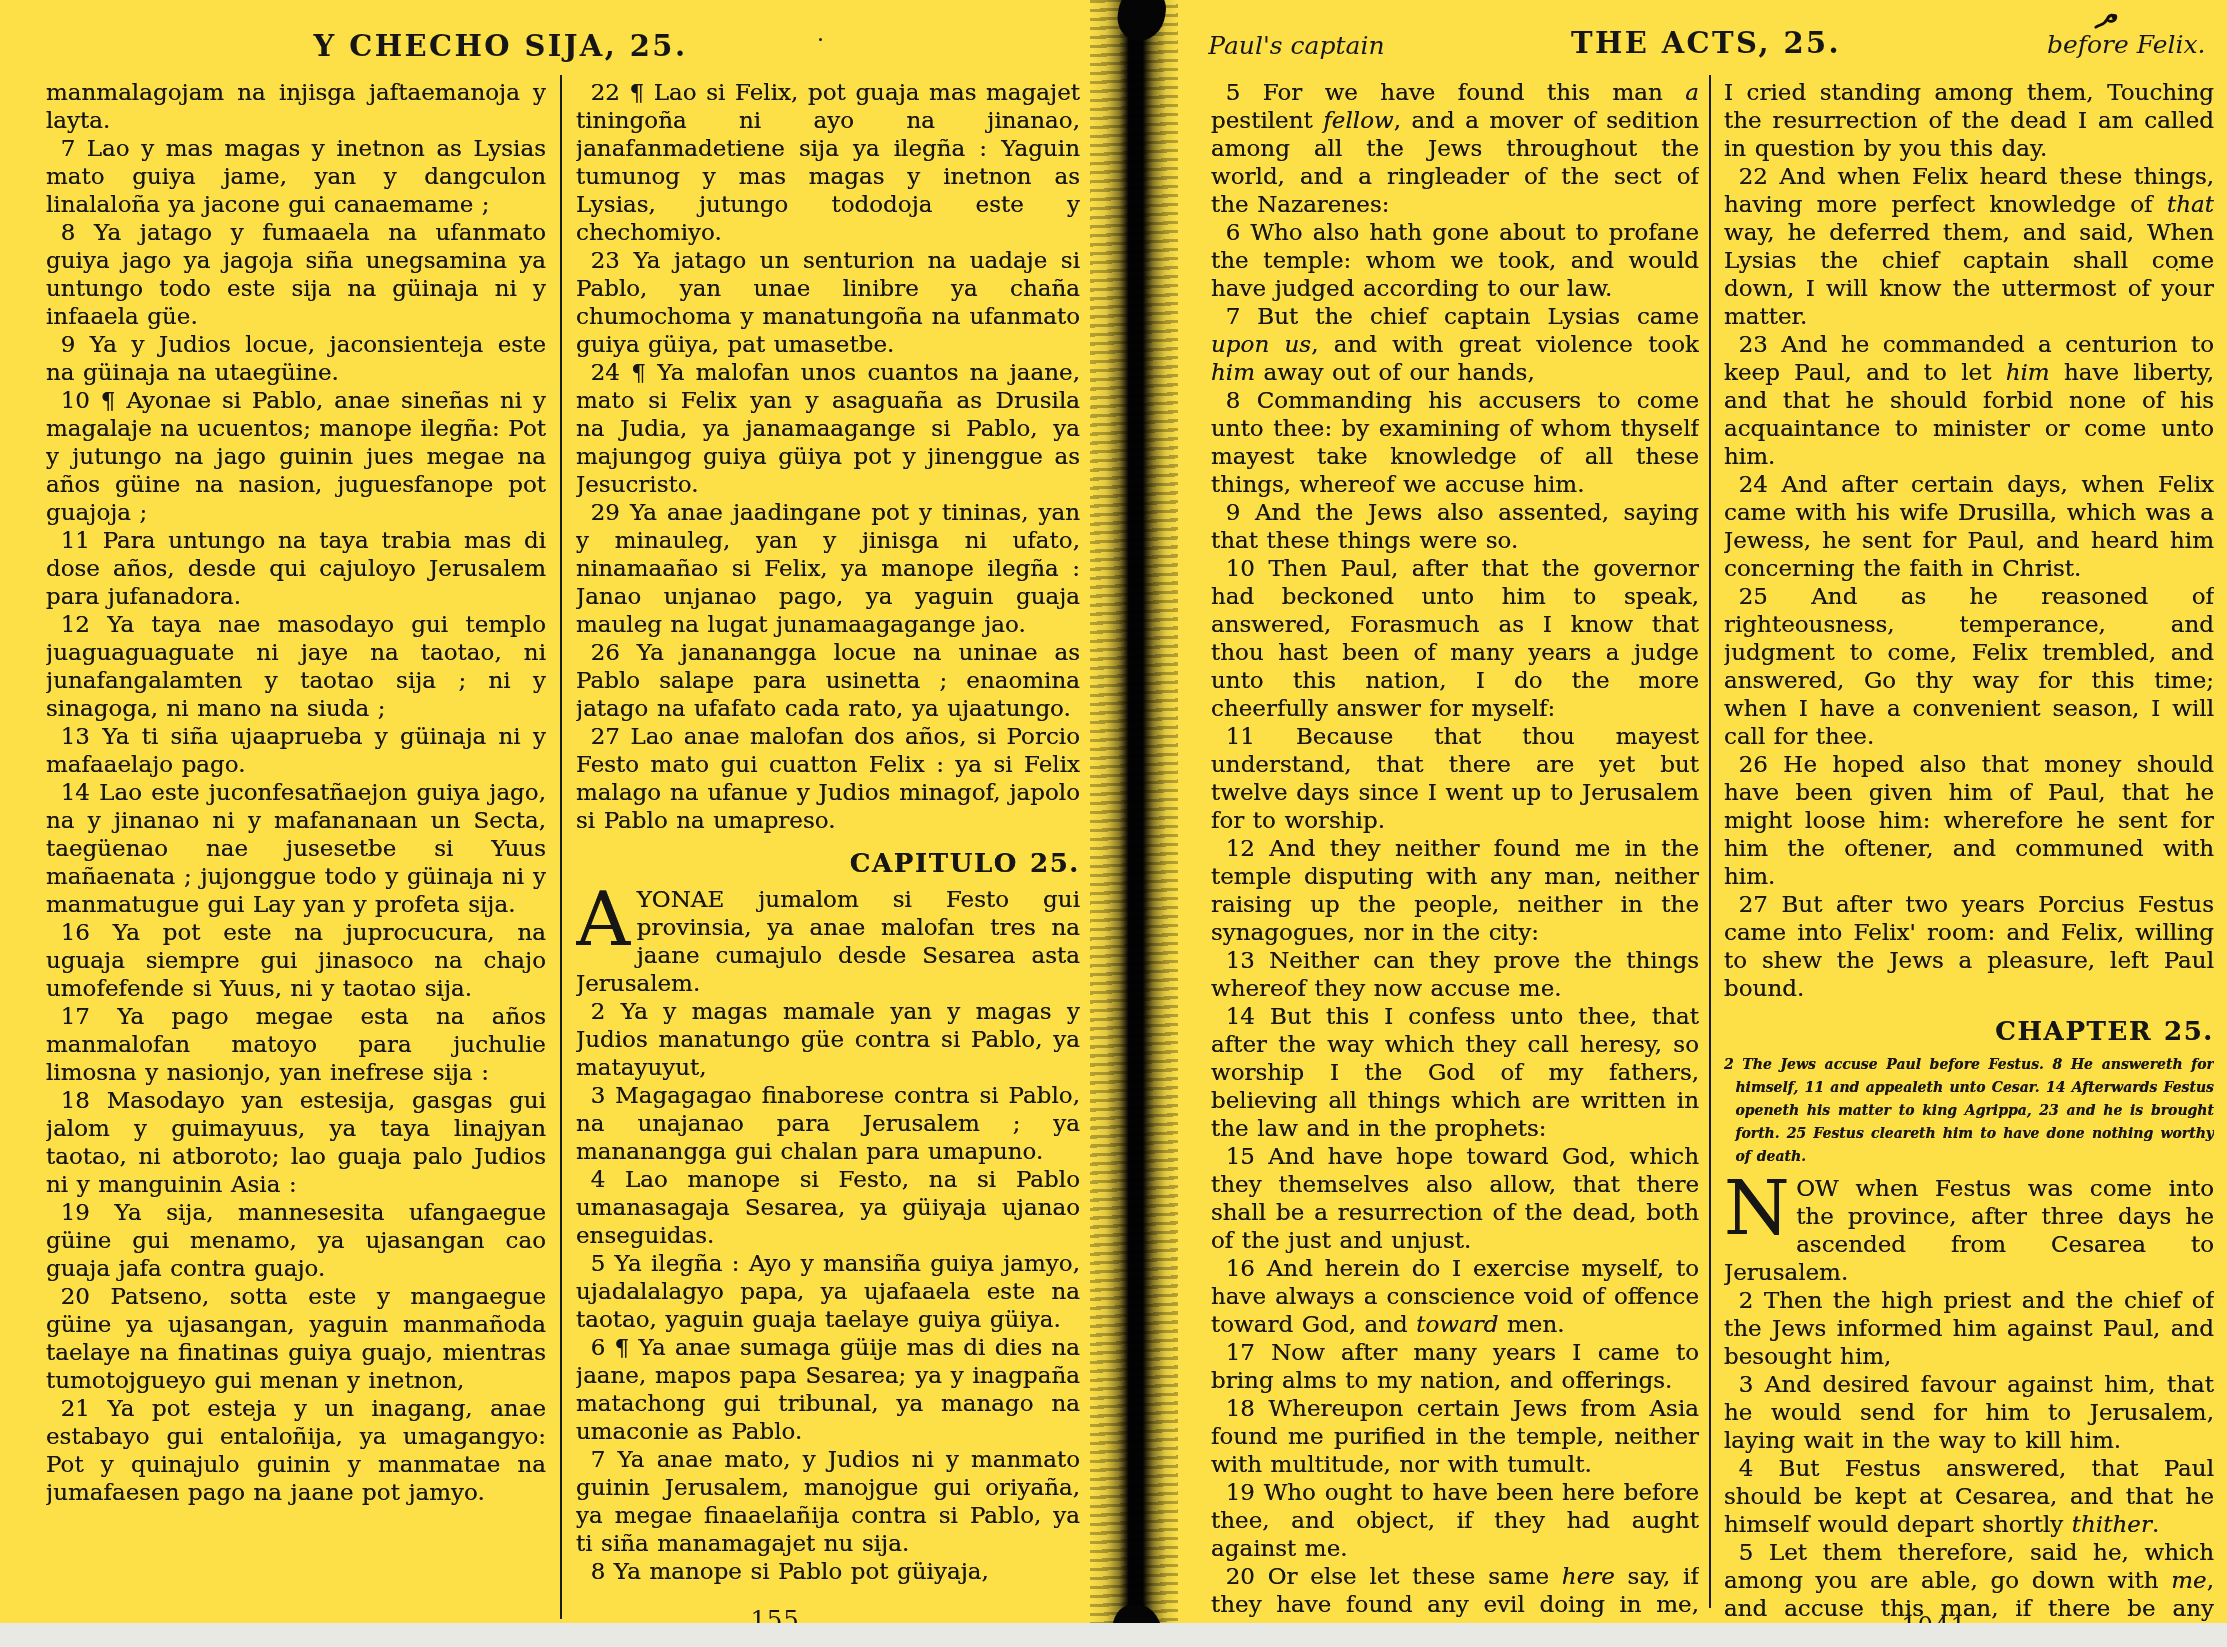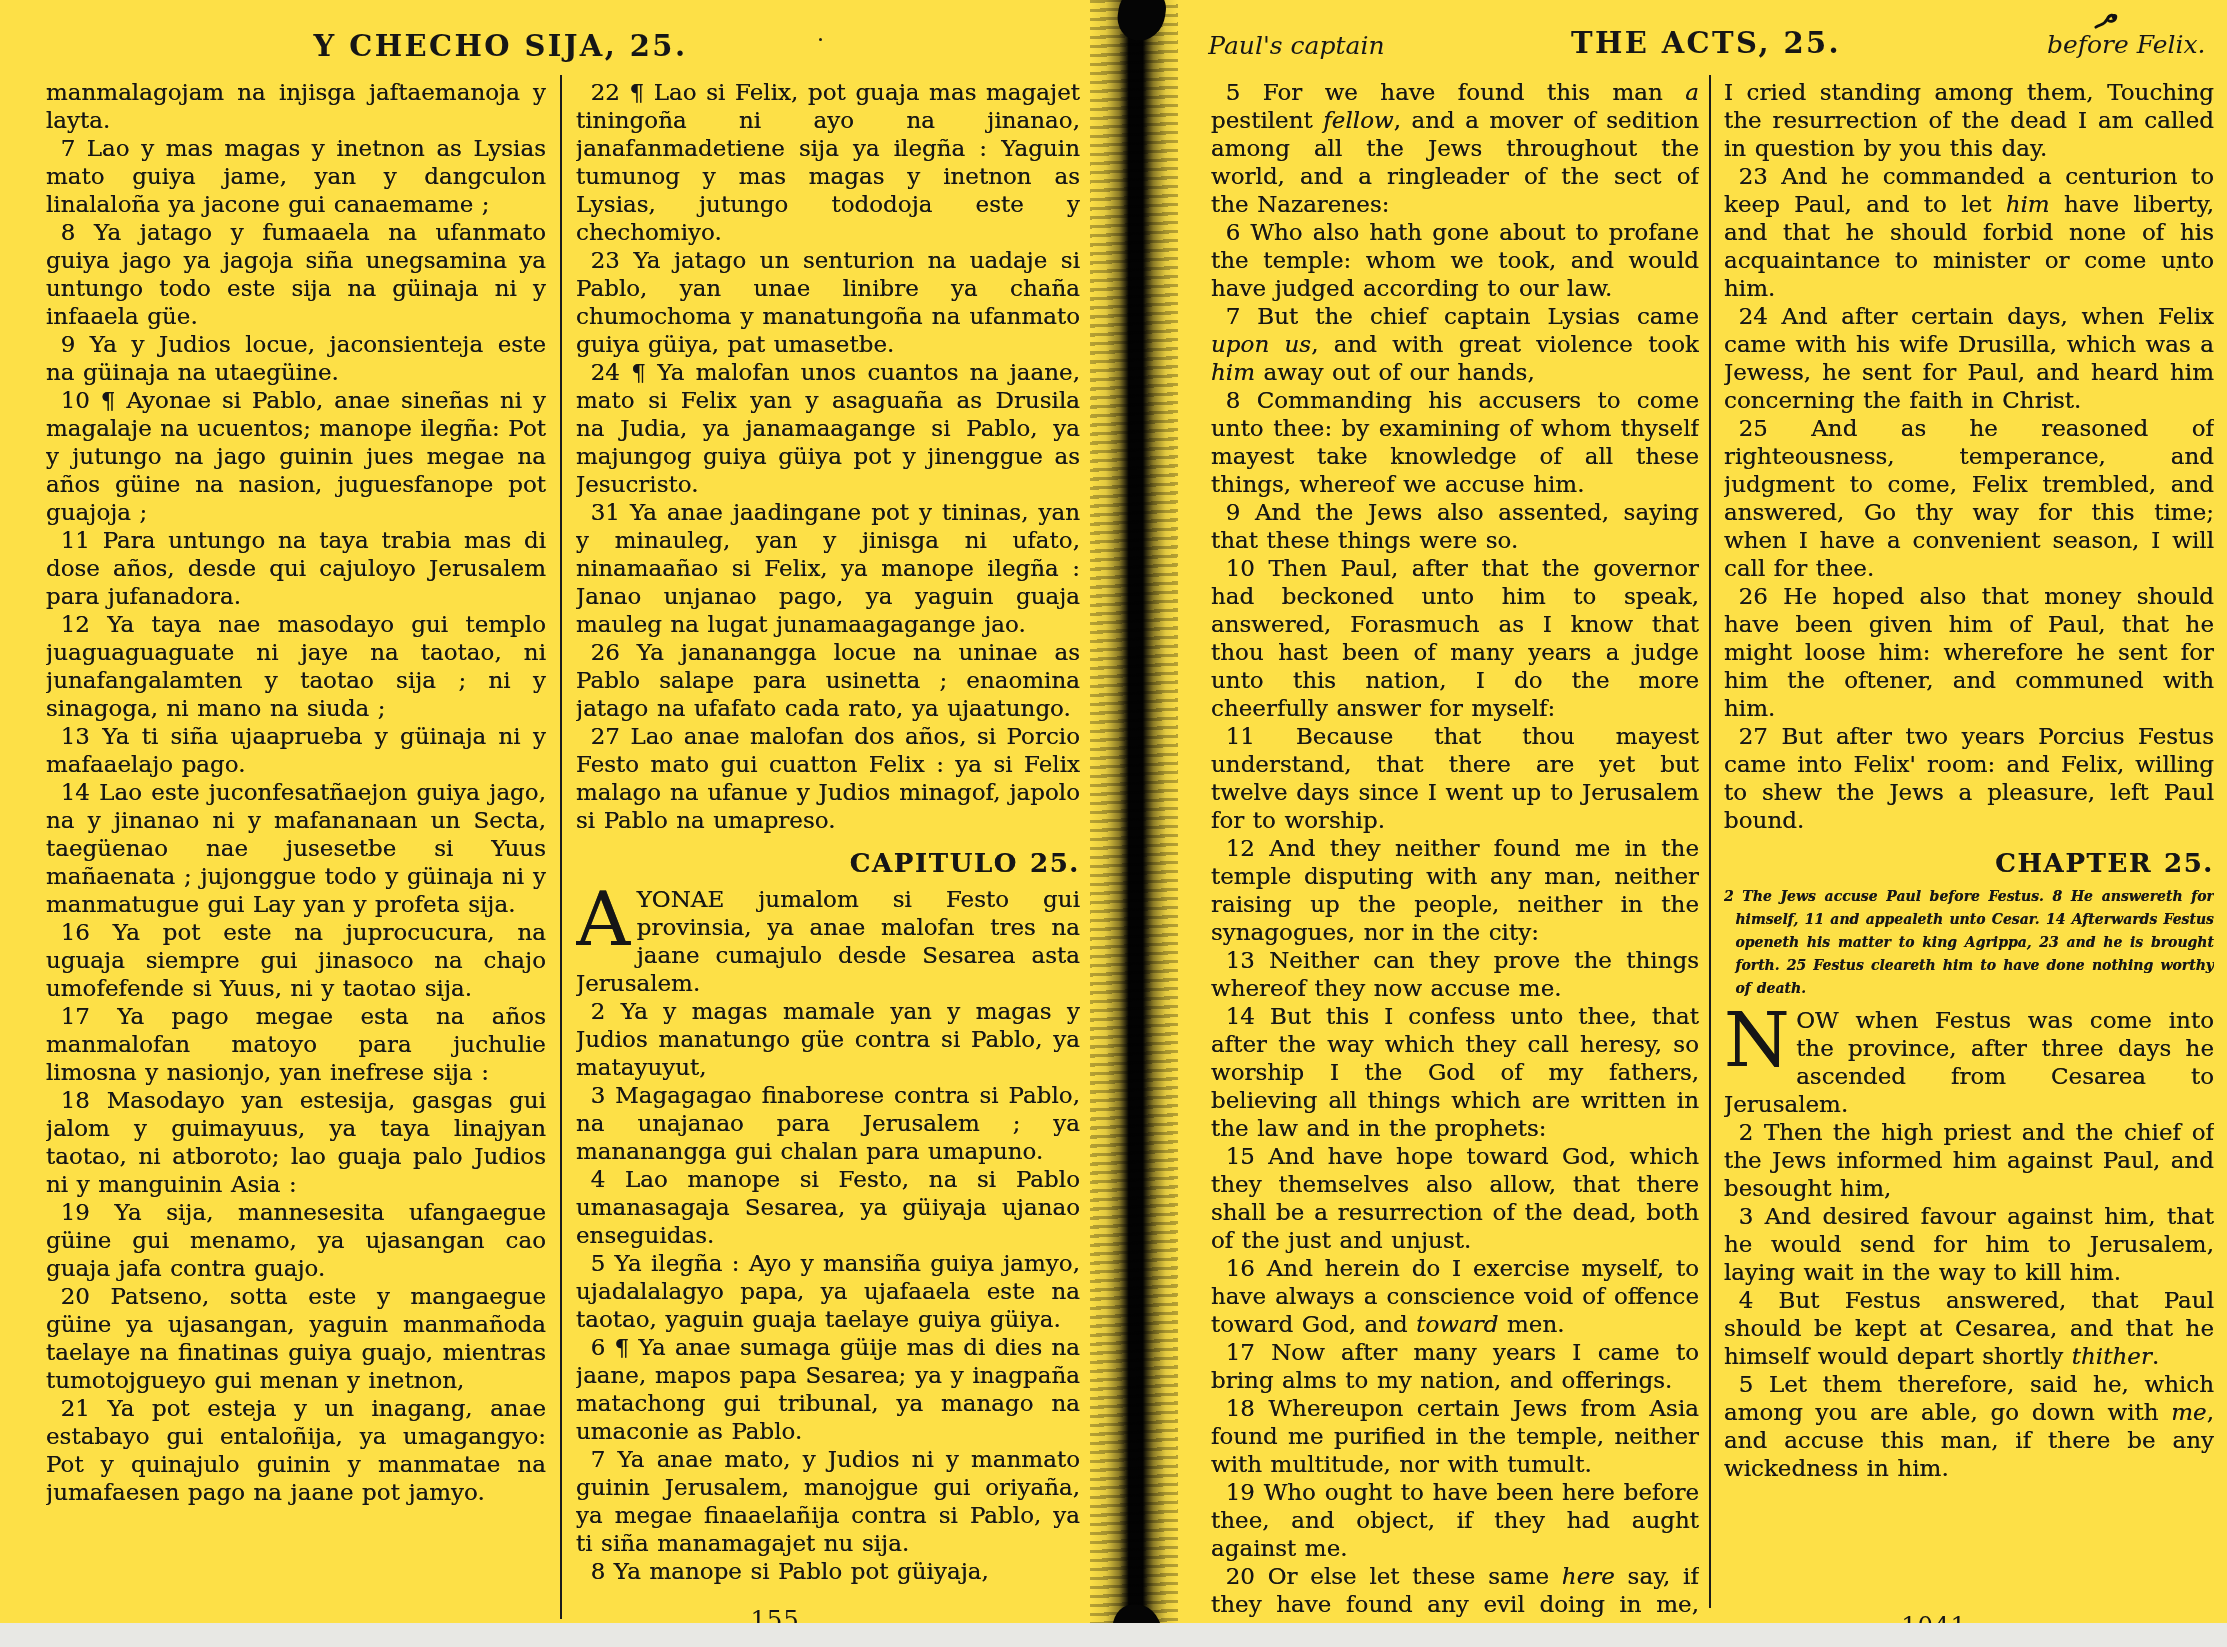--- a/index.html
+++ b/index.html
@@ -102,21 +102,21 @@
     <p>20 Patseno, sotta este y mangaegue güine ya ujasangan, yaguin manmañoda taelaye na finatinas guiya guajo, mientras tumotojgueyo gui menan y inetnon,</p>
     <p>21 Ya pot esteja y un inagang, anae estabayo gui entaloñija, ya umagangyo: Pot y quinajulo guinin y manmatae na jumafaesen pago na jaane pot jamyo.</p>
   </div>
 
   <div class="column-rule" id="rule-left"></div>
 
   <div class="col" id="lc2">
     <p>22 ¶ Lao si Felix, pot guaja mas magajet tiningoña ni ayo na jinanao, janafanmadetiene sija ya ilegña : Yaguin tumunog y mas magas y inetnon as Lysias, jutungo tododoja este y chechomiyo.</p>
     <p>23 Ya jatago un senturion na uadaje si Pablo, yan unae linibre ya chaña chumochoma y manatungoña na ufanmato guiya güiya, pat umasetbe.</p>
     <p>24 ¶ Ya malofan unos cuantos na jaane, mato si Felix yan y asaguaña as Drusila na Judia, ya janamaagange si Pablo, ya majungog guiya güiya pot y jinenggue as Jesucristo.</p>
-    <p>31 Ya anae jaadingane pot y tininas, yan y minauleg, yan y jinisga ni ufato, ninamaañao si Felix, ya manope ilegña : Janao unjanao pago, ya yaguin guaja mauleg na lugat junamaagagange jao.</p>
+    <p>29 Ya anae jaadingane pot y tininas, yan y minauleg, yan y jinisga ni ufato, ninamaañao si Felix, ya manope ilegña : Janao unjanao pago, ya yaguin guaja mauleg na lugat junamaagagange jao.</p>
     <p>26 Ya jananangga locue na uninae as Pablo salape para usinetta ; enaomina jatago na ufafato cada rato, ya ujaatungo.</p>
     <p>27 Lao anae malofan dos años, si Porcio Festo mato gui cuatton Felix : ya si Felix malago na ufanue y Judios minagof, japolo si Pablo na umapreso.</p>
     <p class="chapter-heading">CAPITULO 25.</p>
     <p class="dropcap-para"><span class="dropcap">A</span><span>YONAE jumalom si Festo gui provinsia, ya anae malofan tres na jaane cumajulo desde Sesarea asta Jerusalem.</span></p>
     <p>2 Ya y magas mamale yan y magas y Judios manatungo güe contra si Pablo, ya matayuyut,</p>
     <p>3 Magagagao finaborese contra si Pablo, na unajanao para Jerusalem ; ya mananangga gui chalan para umapuno.</p>
     <p>4 Lao manope si Festo, na si Pablo umanasagaja Sesarea, ya güiyaja ujanao enseguidas.</p>
     <p>5 Ya ilegña : Ayo y mansiña guiya jamyo, ujadalalagyo papa, ya ujafaaela este na taotao, yaguin guaja taelaye guiya güiya.</p>
     <p>6 ¶ Ya anae sumaga güije mas di dies na jaane, mapos papa Sesarea; ya y inagpaña matachong gui tribunal, ya manago na umaconie as Pablo.</p>
     <p>7 Ya anae mato, y Judios ni y manmato guinin Jerusalem, manojgue gui oriyaña, ya megae finaaelañija contra si Pablo, ya ti siña manamagajet nu sija.</p>
@@ -150,20 +150,21 @@
     <p>18 Whereupon certain Jews from Asia found me purified in the temple, neither with multitude, nor with tumult.</p>
     <p>19 Who ought to have been here before thee, and object, if they had aught against me.</p>
     <p>20 Or else let these same <i>here</i> say, if they have found any evil doing in me, while I stood before the council,</p>
 
   </div>
 
   <div class="column-rule" id="rule-right"></div>
 
   <div class="col" id="rc2">
     <p class="cont">I cried standing among them, Touching the resurrection of the dead I am called in question by you this day.</p>
+    <p>22 And when Felix heard these things, having more perfect knowledge of <i>that</i> way, he deferred them, and said, When Lysias the chief captain shall come down, I will know the uttermost of your matter.</p>
     <p>23 And he commanded a centurion to keep Paul, and to let <i>him</i> have liberty, and that he should forbid none of his acquaintance to minister or come unto him.</p>
     <p>24 And after certain days, when Felix came with his wife Drusilla, which was a Jewess, he sent for Paul, and heard him concerning the faith in Christ.</p>
     <p>25 And as he reasoned of righteousness, temperance, and judgment to come, Felix trembled, and answered, Go thy way for this time; when I have a convenient season, I will call for thee.</p>
     <p>26 He hoped also that money should have been given him of Paul, that he might loose him: wherefore he sent for him the oftener, and communed with him.</p>
     <p>27 But after two years Porcius Festus came into Felix' room: and Felix, willing to shew the Jews a pleasure, left Paul bound.</p>
     <p class="chapter-heading">CHAPTER 25.</p>
     <p class="chapter-summary">2 The Jews accuse Paul before Festus. 8 He answereth for himself, 11 and appealeth unto Cesar. 14 Afterwards Festus openeth his matter to king Agrippa, 23 and he is brought forth. 25 Festus cleareth him to have done nothing worthy of death.</p>
     <p class="dropcap-para"><span class="dropcap">N</span><span>OW when Festus was come into the province, after three days he ascended from Cesarea to Jerusalem.</span></p>
     <p>2 Then the high priest and the chief of the Jews informed him against Paul, and besought him,</p>
     <p>3 And desired favour against him, that he would send for him to Jerusalem, laying wait in the way to kill him.</p>

